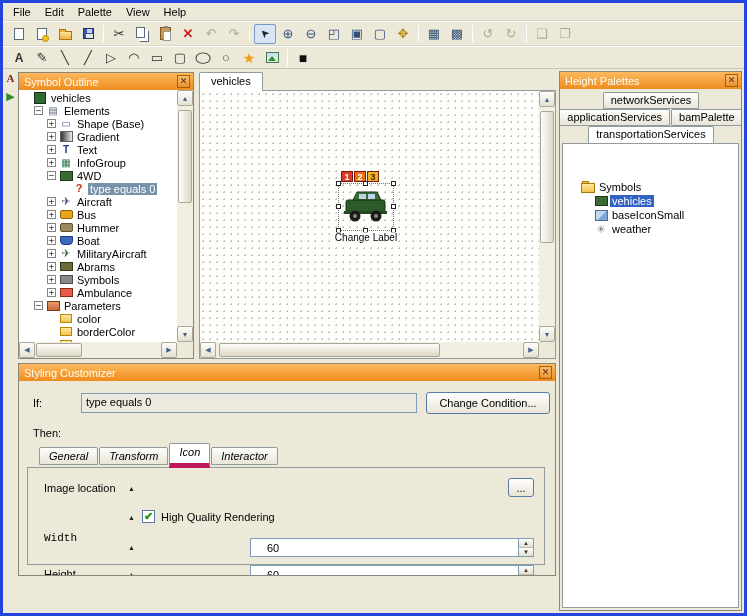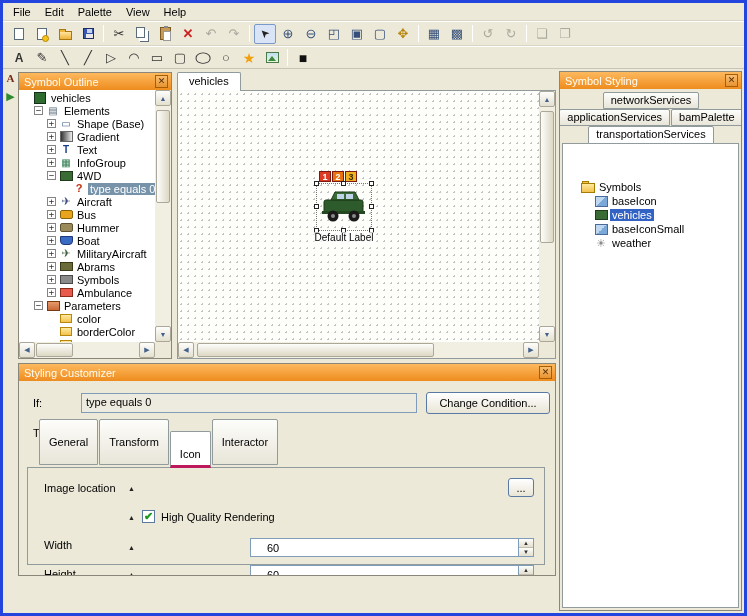--- a/index.html
+++ b/index.html
@@ -52,21 +52,21 @@
 .top-row{height:290px;display:flex;padding:3px 3px 0 0;flex:none;}
 .right-panel{width:183px;flex:none;margin:2px 2px 2px 0;display:flex;flex-direction:column;}
 
 
 .panel{border:1px solid #8A867A;background:#ECE9D8;display:flex;flex-direction:column;overflow:hidden;}
 .panel-title{height:17px;flex:none;background:linear-gradient(#FDB95E,#EE8C1E);color:#FFFCF2;display:flex;align-items:center;padding:0 3px 0 5px;}
 .panel-title .pt-text{flex:1;white-space:nowrap;overflow:hidden;}
 .close-btn{width:13px;height:13px;flex:none;background:linear-gradient(#F8BE72,#E89330);border:1px solid #A85E00;color:#5A2D00;font-size:9px;line-height:10px;text-align:center;cursor:default;}
 
 
-.outline{width:154px;flex:none;margin-right:5px;}
+.outline{width:176px;flex:none;margin-right:5px;}
 .panel-body{flex:1;position:relative;background:#fff;overflow:hidden;}
 .tree{position:absolute;left:0;top:0;right:16px;bottom:16px;overflow:hidden;background:#fff;padding-top:1px;}
 .tree-row{display:flex;align-items:center;height:13px;white-space:nowrap;}
 .tree-label{padding:0 2px;}
 .tree-row.selected .tree-label{background:#7793A9;color:#fff;}
 .palette-tree .tree-row{height:14px;}
 .palette-tree .tree-row.selected .tree-label{background:#3162C4;color:#fff;}
 .expander{width:9px;height:9px;flex:none;border:1px solid #848484;background:#fff;font-size:9px;line-height:7px;text-align:center;color:#333;margin-right:3px;font-family:"DejaVu Sans Mono",monospace;}
 .expander.none{border:none;background:transparent;}
 .ic{width:14px;height:12px;display:inline-flex;align-items:center;justify-content:center;margin-right:2px;flex:none;font-size:10px;line-height:1;position:relative;}
@@ -128,22 +128,22 @@
 .palette-pane{flex:1;margin:0 2px 2px;border:1px solid #919B9C;background:#fff;position:relative;overflow:hidden;}
 .palette-tree{padding:36px 0 0 4px;}
 
 
 .customizer{height:213px;flex:none;margin:4px 3px 0 0;}
 .cust-body{flex:1;position:relative;}
 .cust-label{position:absolute;}
 .field-box{position:absolute;border:1px solid #7F9DB9;background:#EDEBDF;padding:2px 4px;white-space:nowrap;overflow:hidden;}
 .xp-btn{position:absolute;border:1px solid #5A7AA6;border-radius:3px;background:linear-gradient(#FFFFFF,#E9E5D6);display:flex;align-items:center;justify-content:center;cursor:default;}
 .cust-tabs{position:absolute;left:20px;top:64px;height:20px;display:flex;align-items:flex-end;}
-.ctab{border:1px solid #919B9C;background:linear-gradient(#FDFDFB,#E8E5D8);padding:16px 9px;border-radius:2px 2px 0 0;margin-right:1px;position:relative;}
-.ctab.active{background:#fff;z-index:3;padding-bottom:5px;margin-bottom:-3px;border-bottom:3px solid #be185d;}
+.ctab{border:1px solid #919B9C;background:linear-gradient(#FDFDFB,#E8E5D8);padding:2px 9px;border-radius:2px 2px 0 0;margin-right:1px;position:relative;font-style:italic;}
+.ctab.active{background:#fff;z-index:3;padding-bottom:5px;margin-bottom:-3px;border-bottom:5px solid #be185d;}
 .cust-pane{position:absolute;left:8px;right:10px;top:86px;bottom:10px;border:1px solid #919B9C;background:#ECE9D8;}
 .adv-marker{position:absolute;font-size:7px;color:#222;line-height:1;}
 .img-value{position:absolute;left:114px;top:13px;right:44px;white-space:nowrap;overflow:hidden;}
 .checkbox{position:absolute;width:13px;height:13px;background:#fff;border:1px solid #5A7AA0;display:flex;align-items:center;justify-content:center;}
 .checkbox .check{visibility:hidden;color:#1A9A1A;font-size:11px;font-weight:bold;line-height:1;}
 .checkbox.checked .check{visibility:visible;}
 .spinner{position:absolute;height:19px;border:1px solid #7F9DB9;background:#fff;display:flex;}
 .spin-value{flex:1;padding:3px 16px;overflow:hidden;}
 .spin-btns{width:15px;flex:none;display:flex;flex-direction:column;border-left:1px solid #7F9DB9;}
 .spin-btn{flex:1;background:linear-gradient(#FDFDFB,#E4E0D0);font-size:6px;color:#333;display:flex;align-items:center;justify-content:center;border-bottom:1px solid #C2BEB0;}
@@ -450,21 +450,21 @@
                 <rect x="3" y="12" width="39" height="13" rx="2" fill="#2E5B2B" stroke="#1C3A18"></rect>
                 <path d="M10 12 L14 4 H34 L38 12 Z" fill="#3A6B35" stroke="#1C3A18"></path>
                 <rect x="16" y="6" width="7" height="5" fill="#BFD4E8"></rect>
                 <rect x="25" y="6" width="7" height="5" fill="#BFD4E8"></rect>
                 <rect x="1" y="23" width="43" height="3" fill="#24481F"></rect>
                 <circle cx="12" cy="28" r="5.5" fill="#1A1A1A"></circle>
                 <circle cx="33" cy="28" r="5.5" fill="#1A1A1A"></circle>
                 <circle cx="12" cy="28" r="2" fill="#8A8A8A"></circle>
                 <circle cx="33" cy="28" r="2" fill="#8A8A8A"></circle>
               </svg>
-              <div class="default-label">Default Label</div>
+              <div class="default-label">Change Label</div>
             </div>
             <div class="sb sb-v">
               <div class="sb-btn">
                   <span>▲</span>
                 </div>
               <div class="sb-track">
                   <div class="sb-thumb" style="top:2%;height:60%;"></div>
                 </div>
               <div class="sb-btn">
                   <span>▼</span>
@@ -504,21 +504,21 @@
             </div>
           <div class="cust-pane">
             <span class="cust-label" style="left:16px;top:14px;">Image location</span>
             <span class="adv-marker" style="left:100px;top:17px;">▲</span>
             <div class="xp-btn" style="right:10px;top:10px;width:26px;height:19px;position:absolute;">...</div>
             <span class="adv-marker" style="left:100px;top:46px;">▲</span>
             <div class="checkbox checked" style="left:114px;top:42px;">
                 <span class="check">✔</span>
               </div>
             <span class="cust-label" style="position:absolute;left:133px;top:43px;">High Quality Rendering</span>
-            <span class="cust-label" style="position:absolute;left:16px;top:71px;">Width</span>
+            <span class="cust-label" style="position:absolute;left:16px;top:64px;font-family:Liberation Mono, monospace;">Width</span>
             <span class="adv-marker" style="left:100px;top:76px;">▲</span>
             <div class="spinner" style="left:222px;top:70px;right:10px;">
               <span class="spin-value">60</span>
               <span class="spin-btns">
                 <span class="spin-btn">▲</span>
                 <span class="spin-btn">▼</span>
               </span>
             </div>
             <span class="cust-label" style="position:absolute;left:16px;top:100px;">Height</span>
             <span class="adv-marker" style="left:100px;top:103px;">▲</span>
@@ -529,21 +529,21 @@
                 <span class="spin-btn">▼</span>
               </span>
             </div>
           </div>
         </div>
       </div>
     </div>
 
     <div class="panel right-panel">
       <div class="panel-title">
-        <span class="pt-text">Symbol Styling</span>
+        <span class="pt-text">Height Palettes</span>
         <span class="close-btn">✕</span>
       </div>
       <div class="ptabs">
           <div class="ptab-row">
             <div class="ptab">networkServices</div>
           </div>
           <div class="ptab-row">
             <div class="ptab">applicationServices</div>
             <div class="ptab">bamPalette</div>
           </div>
@@ -551,25 +551,20 @@
             <div class="ptab active">transportationServices</div>
           </div>
         </div>
       <div class="palette-pane">
         <div class="tree palette-tree" style="position:static;">
             <div class="tree-row" style="padding-left: 2px;">
               <span class="expander none"></span>
               <span class="ic ic-folder-open"></span>
               <span class="tree-label">Symbols</span>
             </div>
-            <div class="tree-row" style="padding-left: 15px;">
-              <span class="expander none"></span>
-              <span class="ic ic-symbol-image"></span>
-              <span class="tree-label">baseIcon</span>
-            </div>
             <div class="tree-row selected" style="padding-left: 15px;">
               <span class="expander none"></span>
               <span class="ic ic-symbol-vehicle"></span>
               <span class="tree-label">vehicles</span>
             </div>
             <div class="tree-row" style="padding-left: 15px;">
               <span class="expander none"></span>
               <span class="ic ic-symbol-image"></span>
               <span class="tree-label">baseIconSmall</span>
             </div>

